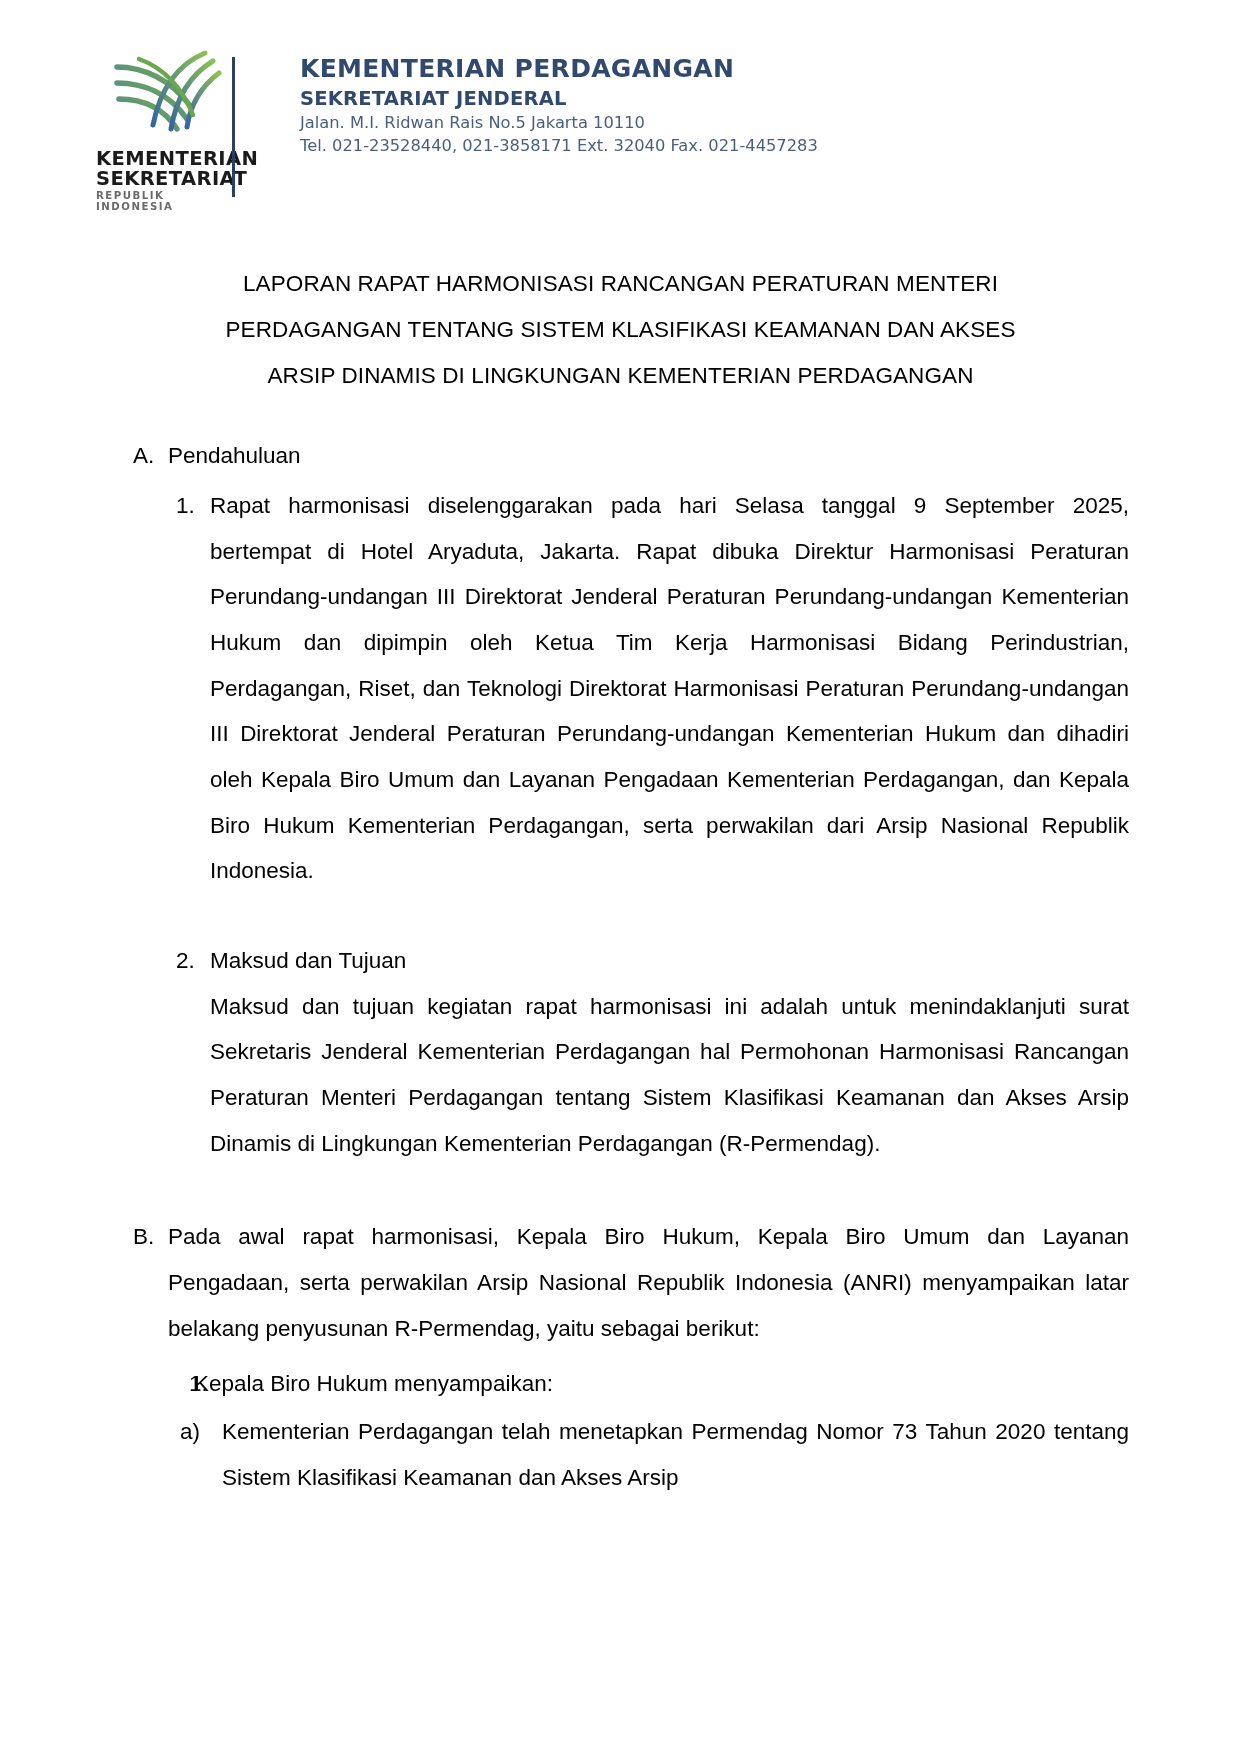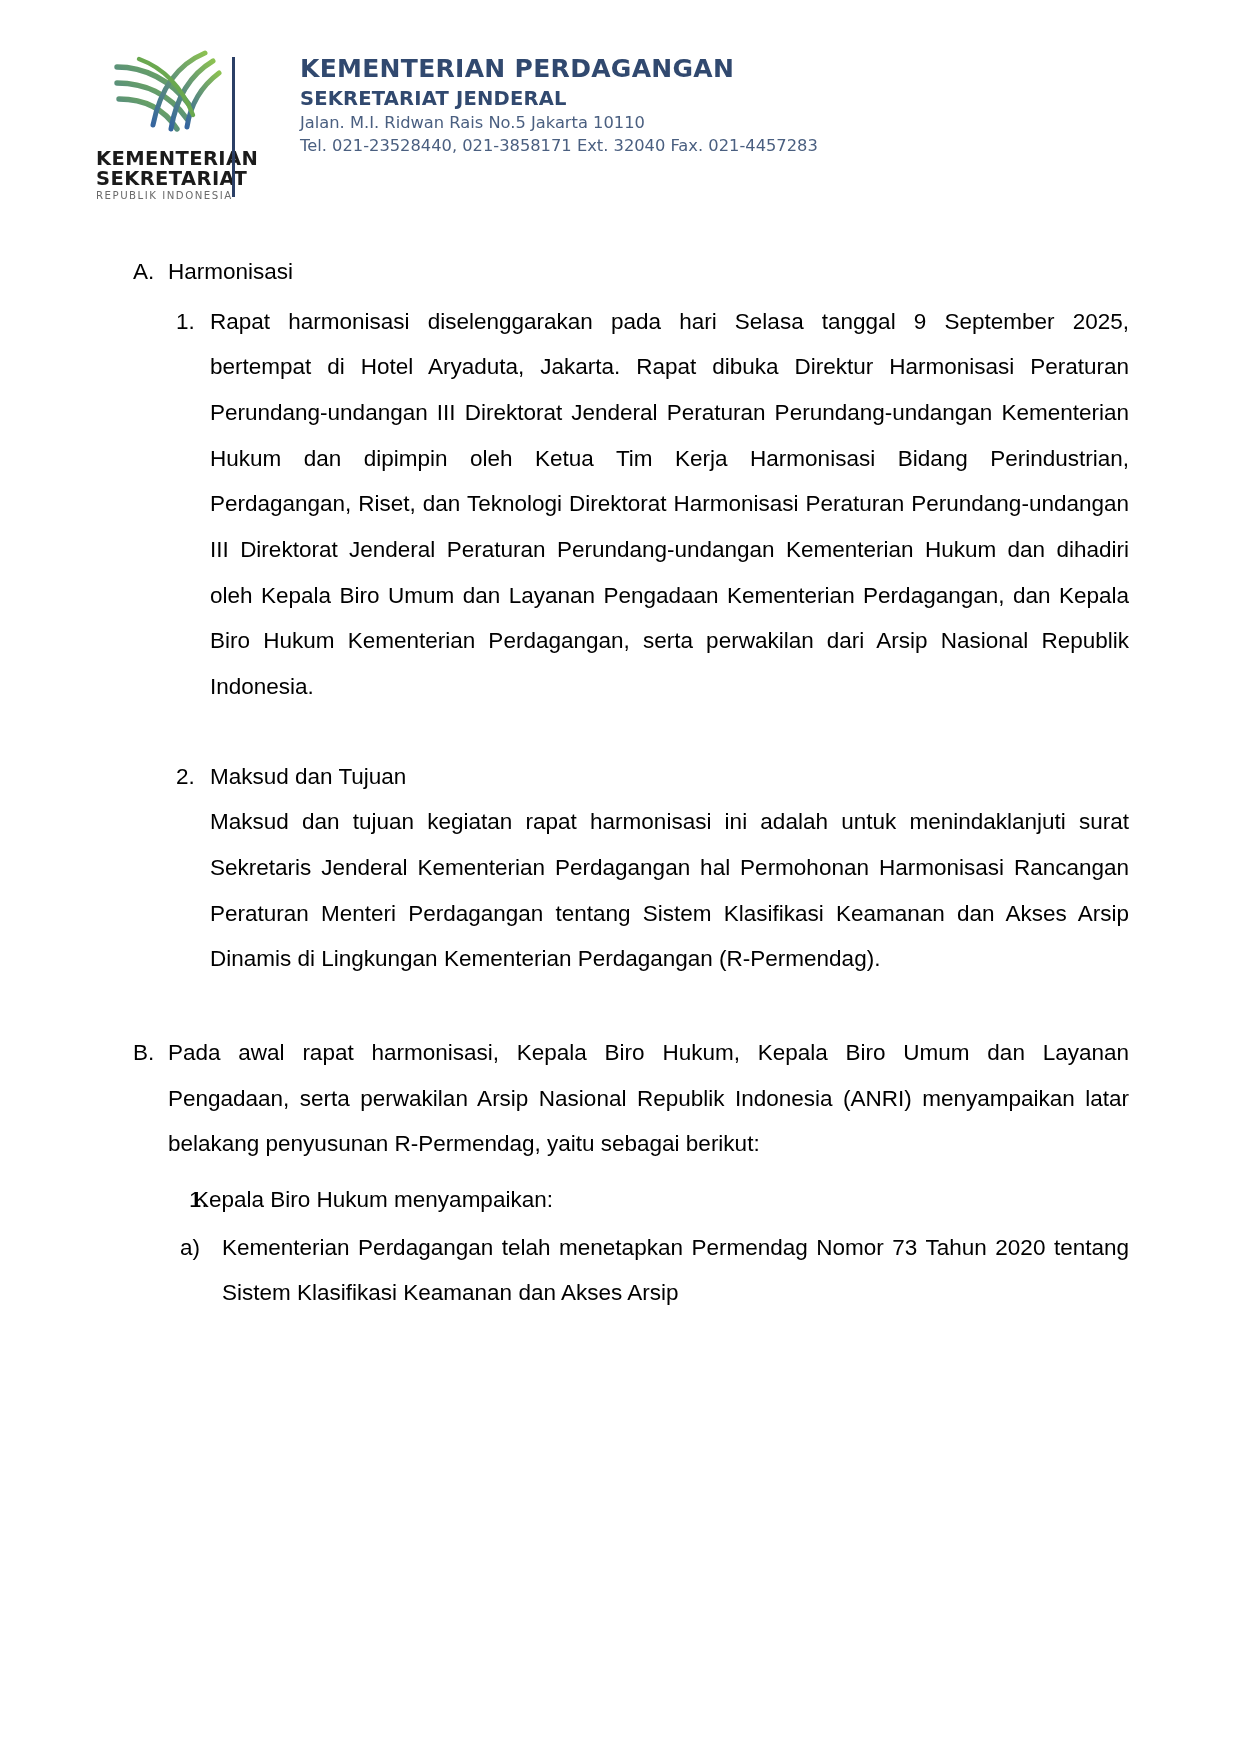--- a/index.html
+++ b/index.html
@@ -44,21 +44,21 @@
     font-weight: 700;
     line-height: 1.0;
     letter-spacing: 0.4px;
     color: #1b1b1b;
     text-align: left;
     padding-left: 2px;
   }
   .logo-sub {
     font-family: "DejaVu Sans", sans-serif;
     font-size: 10.2px;
-    font-weight: 400;
+    font-weight: 700;
     letter-spacing: 1.5px;
     color: #6a6a6a;
     text-align: left;
     padding-left: 2px;
     margin-top: 2px;
   }
   .logo-divider {
     position: absolute;
     left: 232px;
     top: 57px;
@@ -223,27 +223,32 @@
     <div class="logo-divider"></div>
 
     <div class="head-text">
       <div class="head-line1">KEMENTERIAN PERDAGANGAN</div>
       <div class="head-line2">SEKRETARIAT JENDERAL</div>
       <div class="head-line3">Jalan. M.I. Ridwan Rais No.5 Jakarta 10110</div>
       <div class="head-line4">Tel. 021-23528440, 021-3858171 Ext. 32040 Fax. 021-4457283</div>
     </div>
   </div>
 
+  <div class="doc-title">
+    <div>LAPORAN RAPAT HARMONISASI RANCANGAN PERATURAN MENTERI</div>
+    <div>PERDAGANGAN TENTANG SISTEM KLASIFIKASI KEAMANAN DAN AKSES</div>
+    <div>ARSIP DINAMIS DI LINGKUNGAN KEMENTERIAN PERDAGANGAN</div>
+  </div>
 
   <div class="body">
 
     <div class="lvl-a">
       <div class="marker">A.</div>
       <div class="content">
-        <p class="para left heading-line">Harmonisasi</p>
+        <p class="para left heading-line">Pendahuluan</p>
 
         <div class="lvl-num">
           <div class="marker">1.</div>
           <div class="content">
             <p class="para">Rapat harmonisasi diselenggarakan pada hari Selasa tanggal 9 September 2025, bertempat di Hotel Aryaduta, Jakarta. Rapat dibuka Direktur Harmonisasi Peraturan Perundang-undangan III Direktorat Jenderal Peraturan Perundang-undangan Kementerian Hukum dan dipimpin oleh Ketua Tim Kerja Harmonisasi Bidang Perindustrian, Perdagangan, Riset, dan Teknologi Direktorat Harmonisasi Peraturan Perundang-undangan III Direktorat Jenderal Peraturan Perundang-undangan Kementerian Hukum dan dihadiri oleh Kepala Biro Umum dan Layanan Pengadaan Kementerian Perdagangan, dan Kepala Biro Hukum Kementerian Perdagangan, serta perwakilan dari Arsip Nasional Republik Indonesia.</p>
           </div>
         </div>
 
         <div class="gap-md"></div>
 

